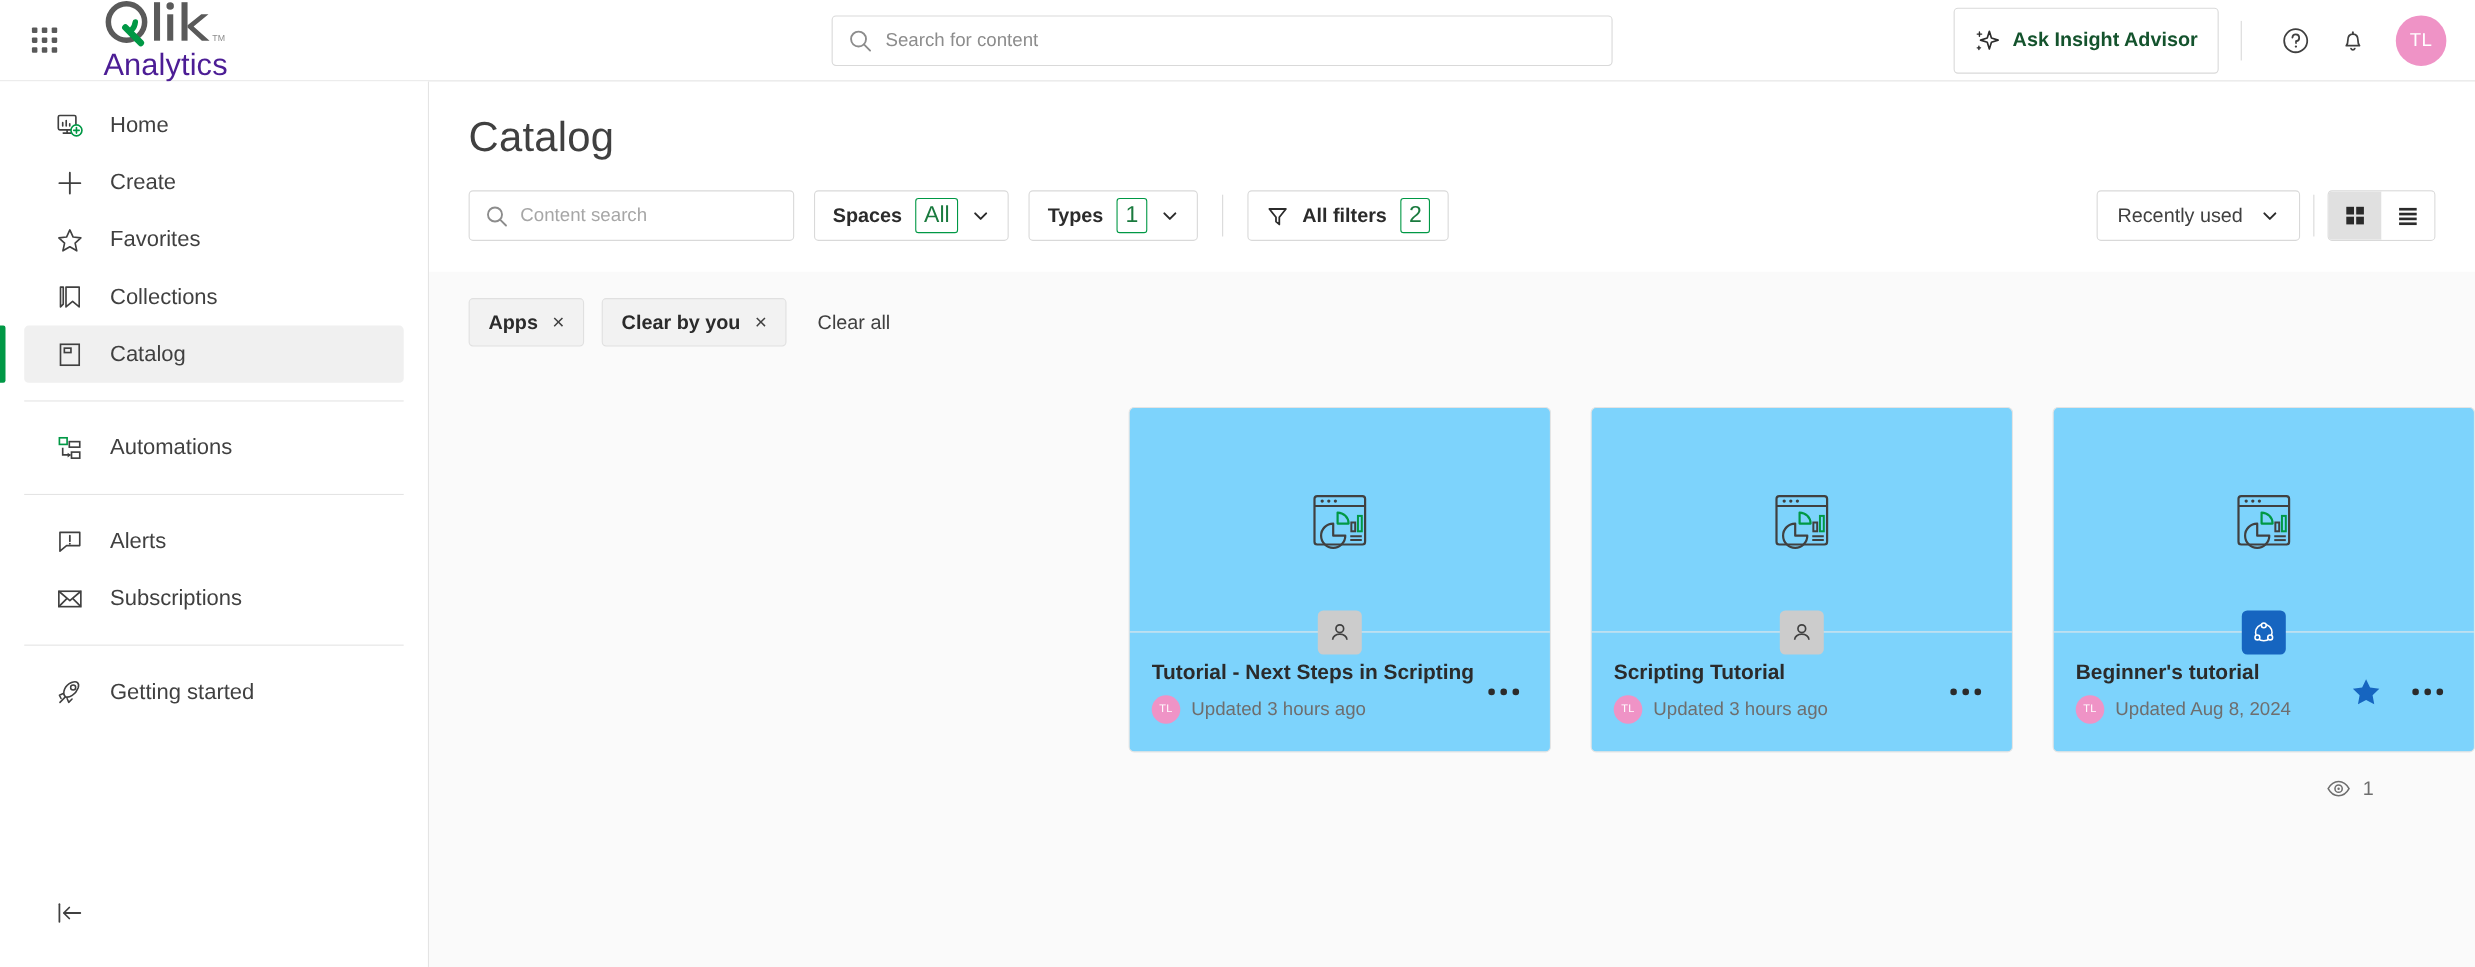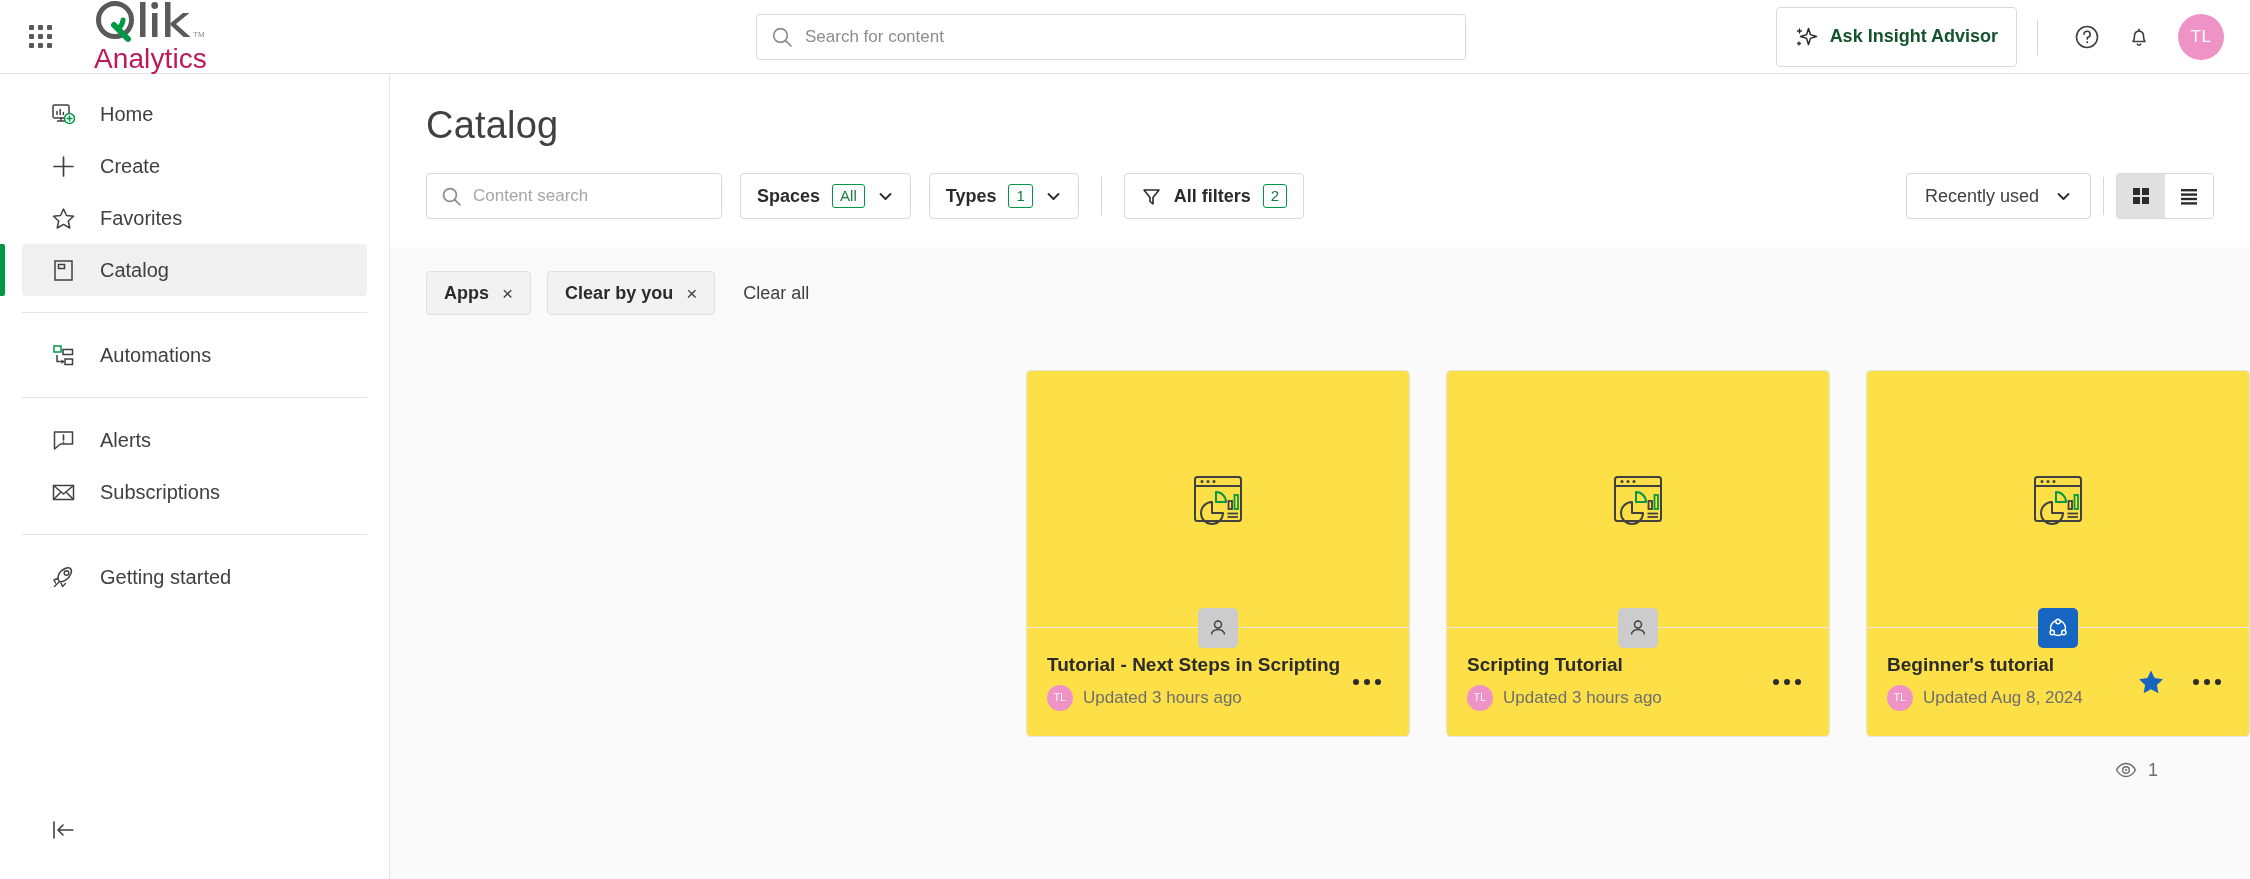--- a/index.html
+++ b/index.html
@@ -28,21 +28,21 @@
   }
   .waffle-grid {
     display: grid; grid-template-columns: repeat(3, 5px);
     grid-template-rows: repeat(3, 5px); gap: 4px;
   }
   .waffle-grid i { background: #595959; display: block; width: 5px; height: 5px; border-radius: 1px; }
 
   .brand { display: flex; align-items: baseline; cursor: pointer; flex-direction: column; }
   .logo-svg { display: block; }
   .brand-title {
-    font-size: 28px; color: #be185d; font-weight: 400;
+    font-size: 28px; color: #4c1d95; font-weight: 400;
     margin-left: 18px; letter-spacing: 0.1px;
   }
 
   .search-wrap {
     position: absolute; left: 756px; top: 14px;
     width: 710px; height: 46px;
   }
   .search-box {
     width: 100%; height: 100%;
     border: 1px solid #d9d9d9; border-radius: 4px;
@@ -144,21 +144,21 @@
 
   .filter-btn {
     height: 46px; border: 1px solid #d9d9d9; border-radius: 4px;
     background: #fff; display: flex; align-items: center;
     gap: 12px; padding: 0 16px; cursor: pointer;
     font-size: 18px; color: #2b2b2b; font-weight: 600;
     font-family: "Liberation Sans", sans-serif;
   }
   .badge-green {
     border: 1px solid #009845; border-radius: 3px;
-    color: #1a7a3e; font-size: 15px; font-weight: 400;
+    color: #1a7a3e; font-size: 21px; font-weight: 400;
     padding: 1px 7px; line-height: 1.3;
   }
   .tb-divider { width: 1px; height: 38px; background: #d9d9d9; margin: 0 4px; }
   .toolbar-right { margin-left: auto; display: flex; align-items: center; gap: 8px; }
   .sort-btn {
     height: 46px; border: 1px solid #d9d9d9; border-radius: 4px;
     background: #fff; display: flex; align-items: center; gap: 16px;
     padding: 0 18px; cursor: pointer; font-size: 18px; color: #404040;
     font-family: "Liberation Sans", sans-serif;
   }
@@ -189,22 +189,22 @@
     font-size: 18px; color: #404040; cursor: pointer;
     margin-left: 12px; font-weight: 400;
   }
 
   
   .grid {
     display: flex; gap: 36px;
     padding: 55px 0 0 636px;
   }
   .card {
-    width: 432px; height: 367px;
-    background: #fde047; border: 1px solid #e4e4e4;
+    width: 432px; height: 314px;
+    background: #7dd3fc; border: 1px solid #e4e4e4;
     border-radius: 5px; display: flex; flex-direction: column;
     cursor: pointer; position: relative;
   }
   .card-thumb {
     flex: 1; display: flex; align-items: center; justify-content: center;
     position: relative;
   }
   .card-divider { height: 1px; background: #e8e8e8; position: relative; }
   .space-badge {
     position: absolute; left: 50%; top: 50%;
@@ -356,20 +356,29 @@
 
       <div class="nav-item">
         <span class="nav-icon">
           <svg width="27" height="27" viewBox="0 0 27 27">
             <path d="M13.5 4 L16.5 10.5 L23.5 11.3 L18.3 16 L19.8 23 L13.5 19.4 L7.2 23 L8.7 16 L3.5 11.3 L10.5 10.5 Z" fill="none" stroke="#404040" stroke-width="1.5" stroke-linejoin="round"></path>
           </svg>
         </span>
         <span class="nav-label">Favorites</span>
       </div>
 
+      <div class="nav-item">
+        <span class="nav-icon">
+          <svg width="27" height="27" viewBox="0 0 27 27">
+            <path d="M5 4 L5 22 L7.5 19.5 L7.5 4 Z" fill="none" stroke="#404040" stroke-width="1.5" stroke-linejoin="round"></path>
+            <path d="M10 4 L22 4 L22 22 L16 17 L10 22 Z" fill="none" stroke="#404040" stroke-width="1.5" stroke-linejoin="round"></path>
+          </svg>
+        </span>
+        <span class="nav-label">Collections</span>
+      </div>
 
       <div class="nav-item active">
         <span class="nav-icon">
           <svg width="27" height="27" viewBox="0 0 27 27">
             <rect x="5" y="4" width="17" height="19" fill="none" stroke="#404040" stroke-width="1.5"></rect>
             <rect x="8.5" y="7.5" width="6" height="4" fill="none" stroke="#404040" stroke-width="1.5"></rect>
           </svg>
         </span>
         <span class="nav-label">Catalog</span>
       </div>

